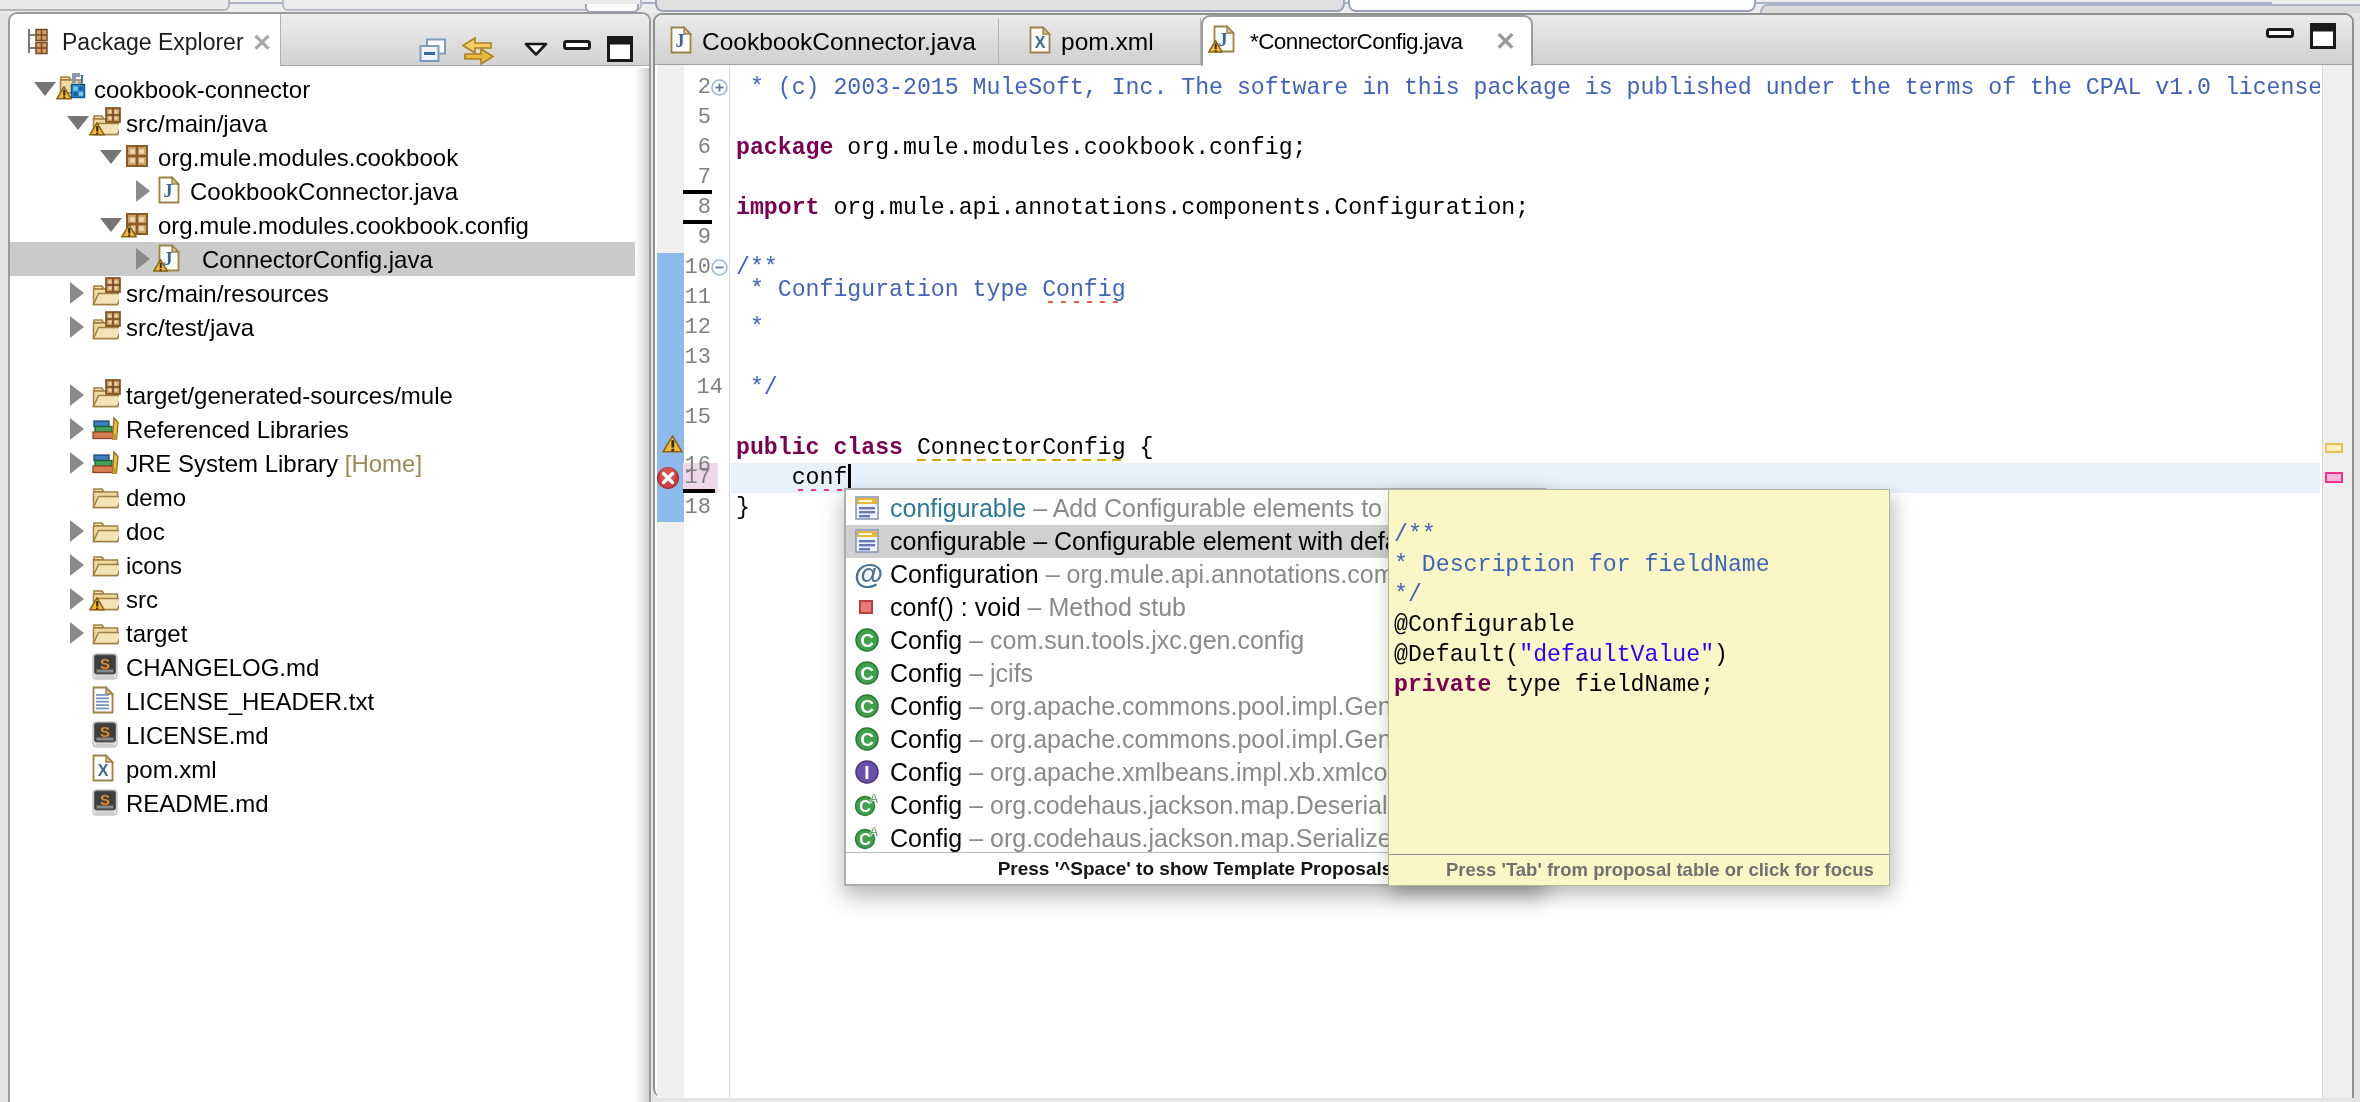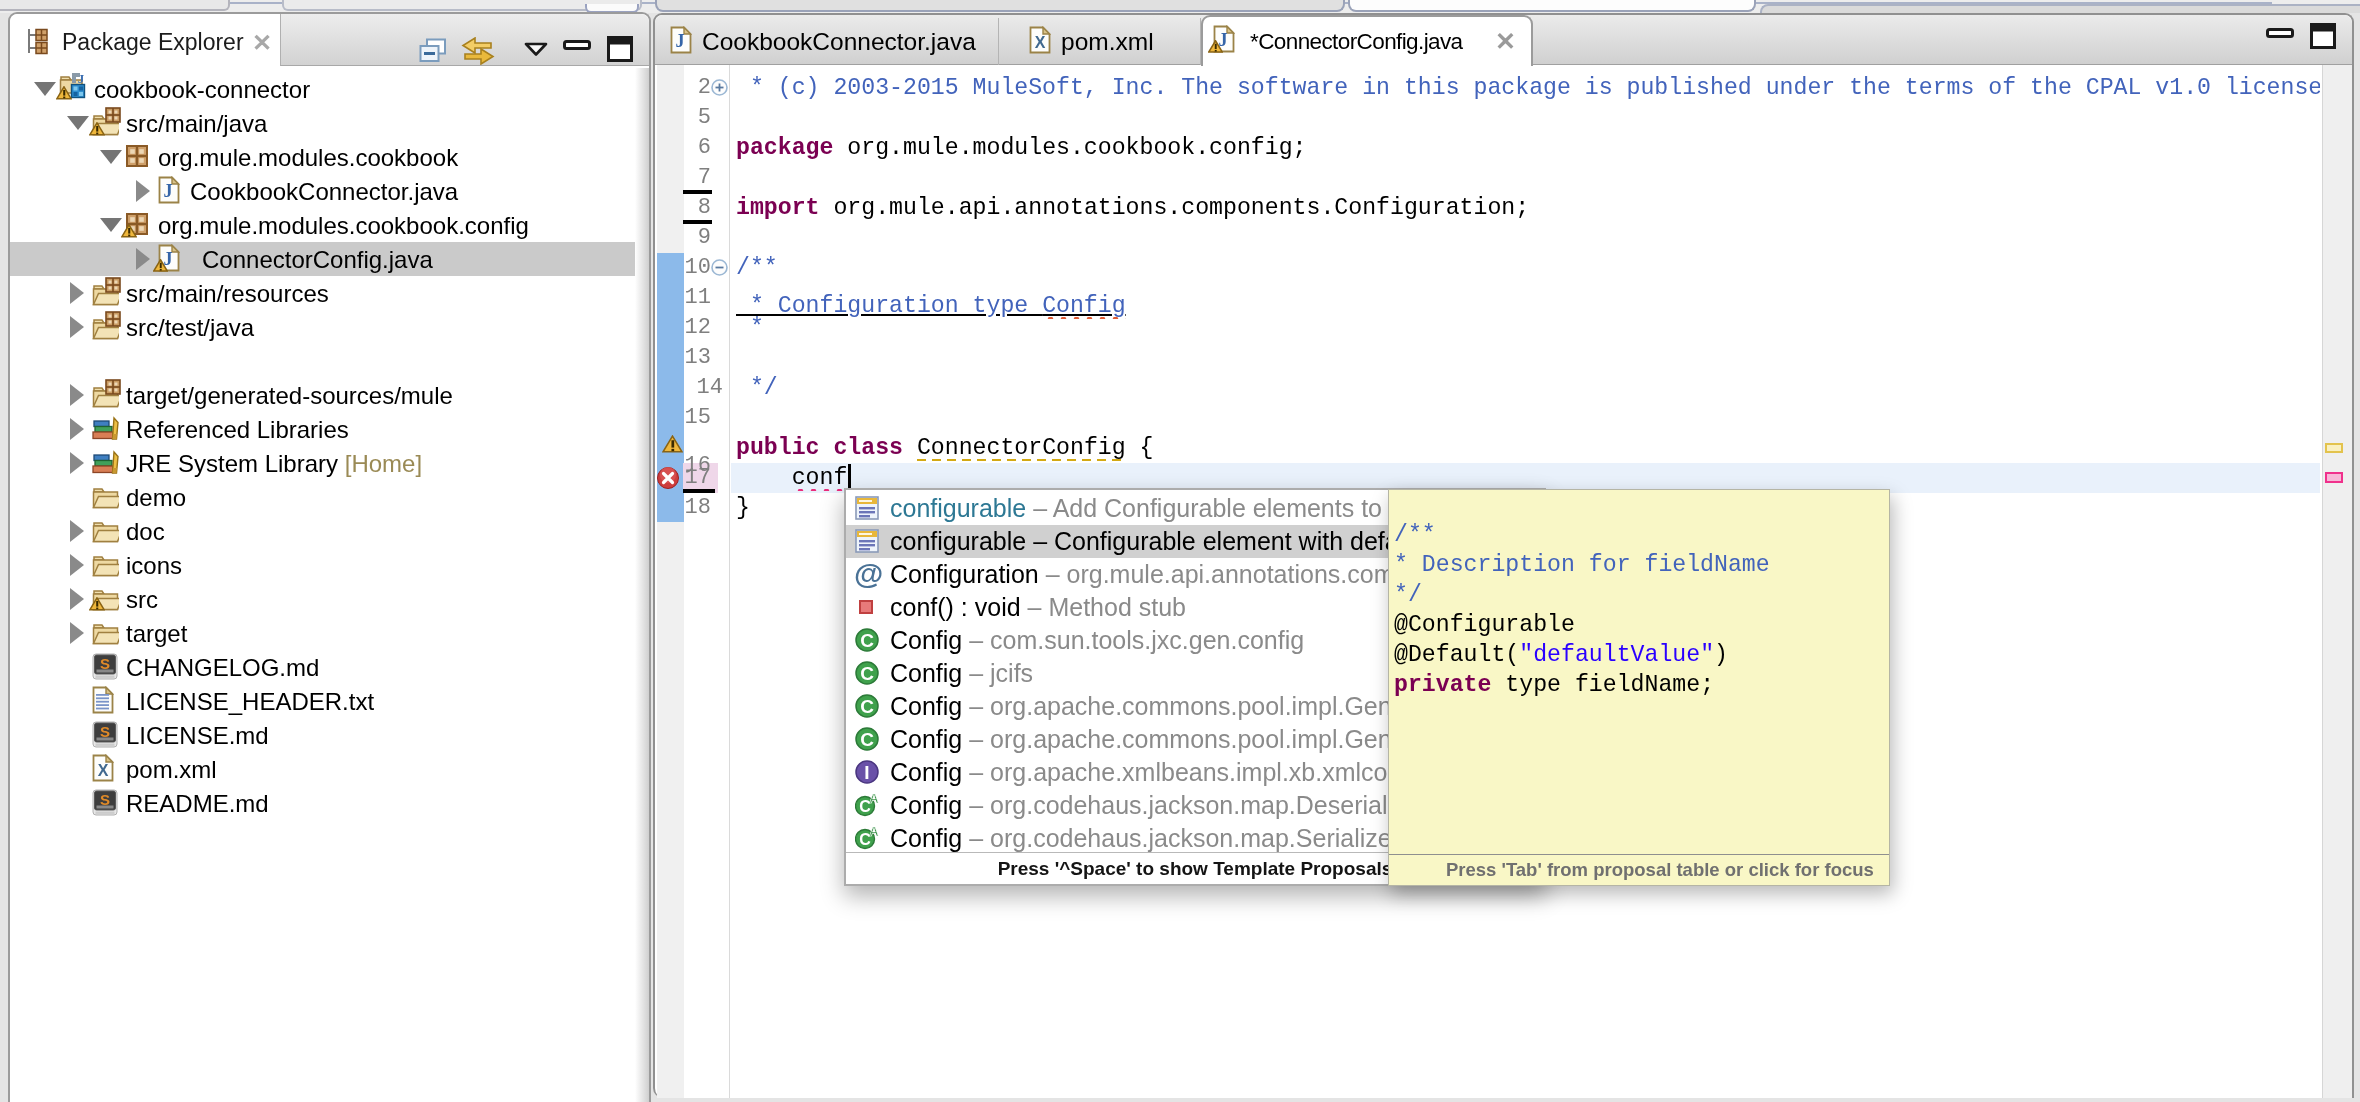--- a/index.html
+++ b/index.html
@@ -537,21 +537,21 @@
         <line x1="4.5" y1="8.5" x2="12.5" y2="8.5" stroke="#5a7aa0" stroke-width="1.8"></line>
       </svg>
     </div>
 <div class="code-line" style="top:58px;"><span class="jdoc"> * (c) 2003-2015 MuleSoft, Inc. The software in this package is published under the terms of the CPAL v1.0 license, a copy of which</span></div>
 <div class="code-line" style="top:88px;"></div>
 <div class="code-line" style="top:118px;"><span class="kw">package</span><span> org.mule.modules.cookbook.config;</span></div>
 <div class="code-line" style="top:148px;"></div>
 <div class="code-line" style="top:178px;"><span class="kw">import</span><span> org.mule.api.annotations.components.Configuration;</span></div>
 <div class="code-line" style="top:208px;"></div>
 <div class="code-line" style="top:238px;"><span class="jdoc">/**</span></div>
-<div class="code-line" style="top:276px;text-decoration:underline;"><span class="jdoc"> * Configuration type </span><span class="jdoc w-spell">Config</span></div>
+<div class="code-line" style="top:260px;"><span class="jdoc"> * Configuration type </span><span class="jdoc w-spell">Config</span></div>
 <div class="code-line" style="top:298px;"><span class="jdoc"> *</span></div>
 <div class="code-line" style="top:358px;"><span class="jdoc"> */</span></div>
 <div class="code-line" style="top:418px;"><span class="kw">public</span><span> </span><span class="kw">class</span><span> </span><span class="w-warn">ConnectorConfig</span><span> {</span></div>
 <div class="code-line" style="top:448px;"><span>    </span><span class="w-conf">conf</span></div>
 <div class="code-line" style="top:478px;"><span>}</span></div>
   <div class="blackmark" style="left:28px; top:175px; width:29px;"></div>
   <div class="blackmark" style="left:28px; top:205px; width:29px;"></div>
   <div class="blackmark" style="left:28px; top:474px; width:32px;"></div>
   <div class="abs" style="left:7px; top:420px;">
       <svg class="abs" style="left:0px; top:0px;" width="21" height="18" viewBox="0 0 21 18">

